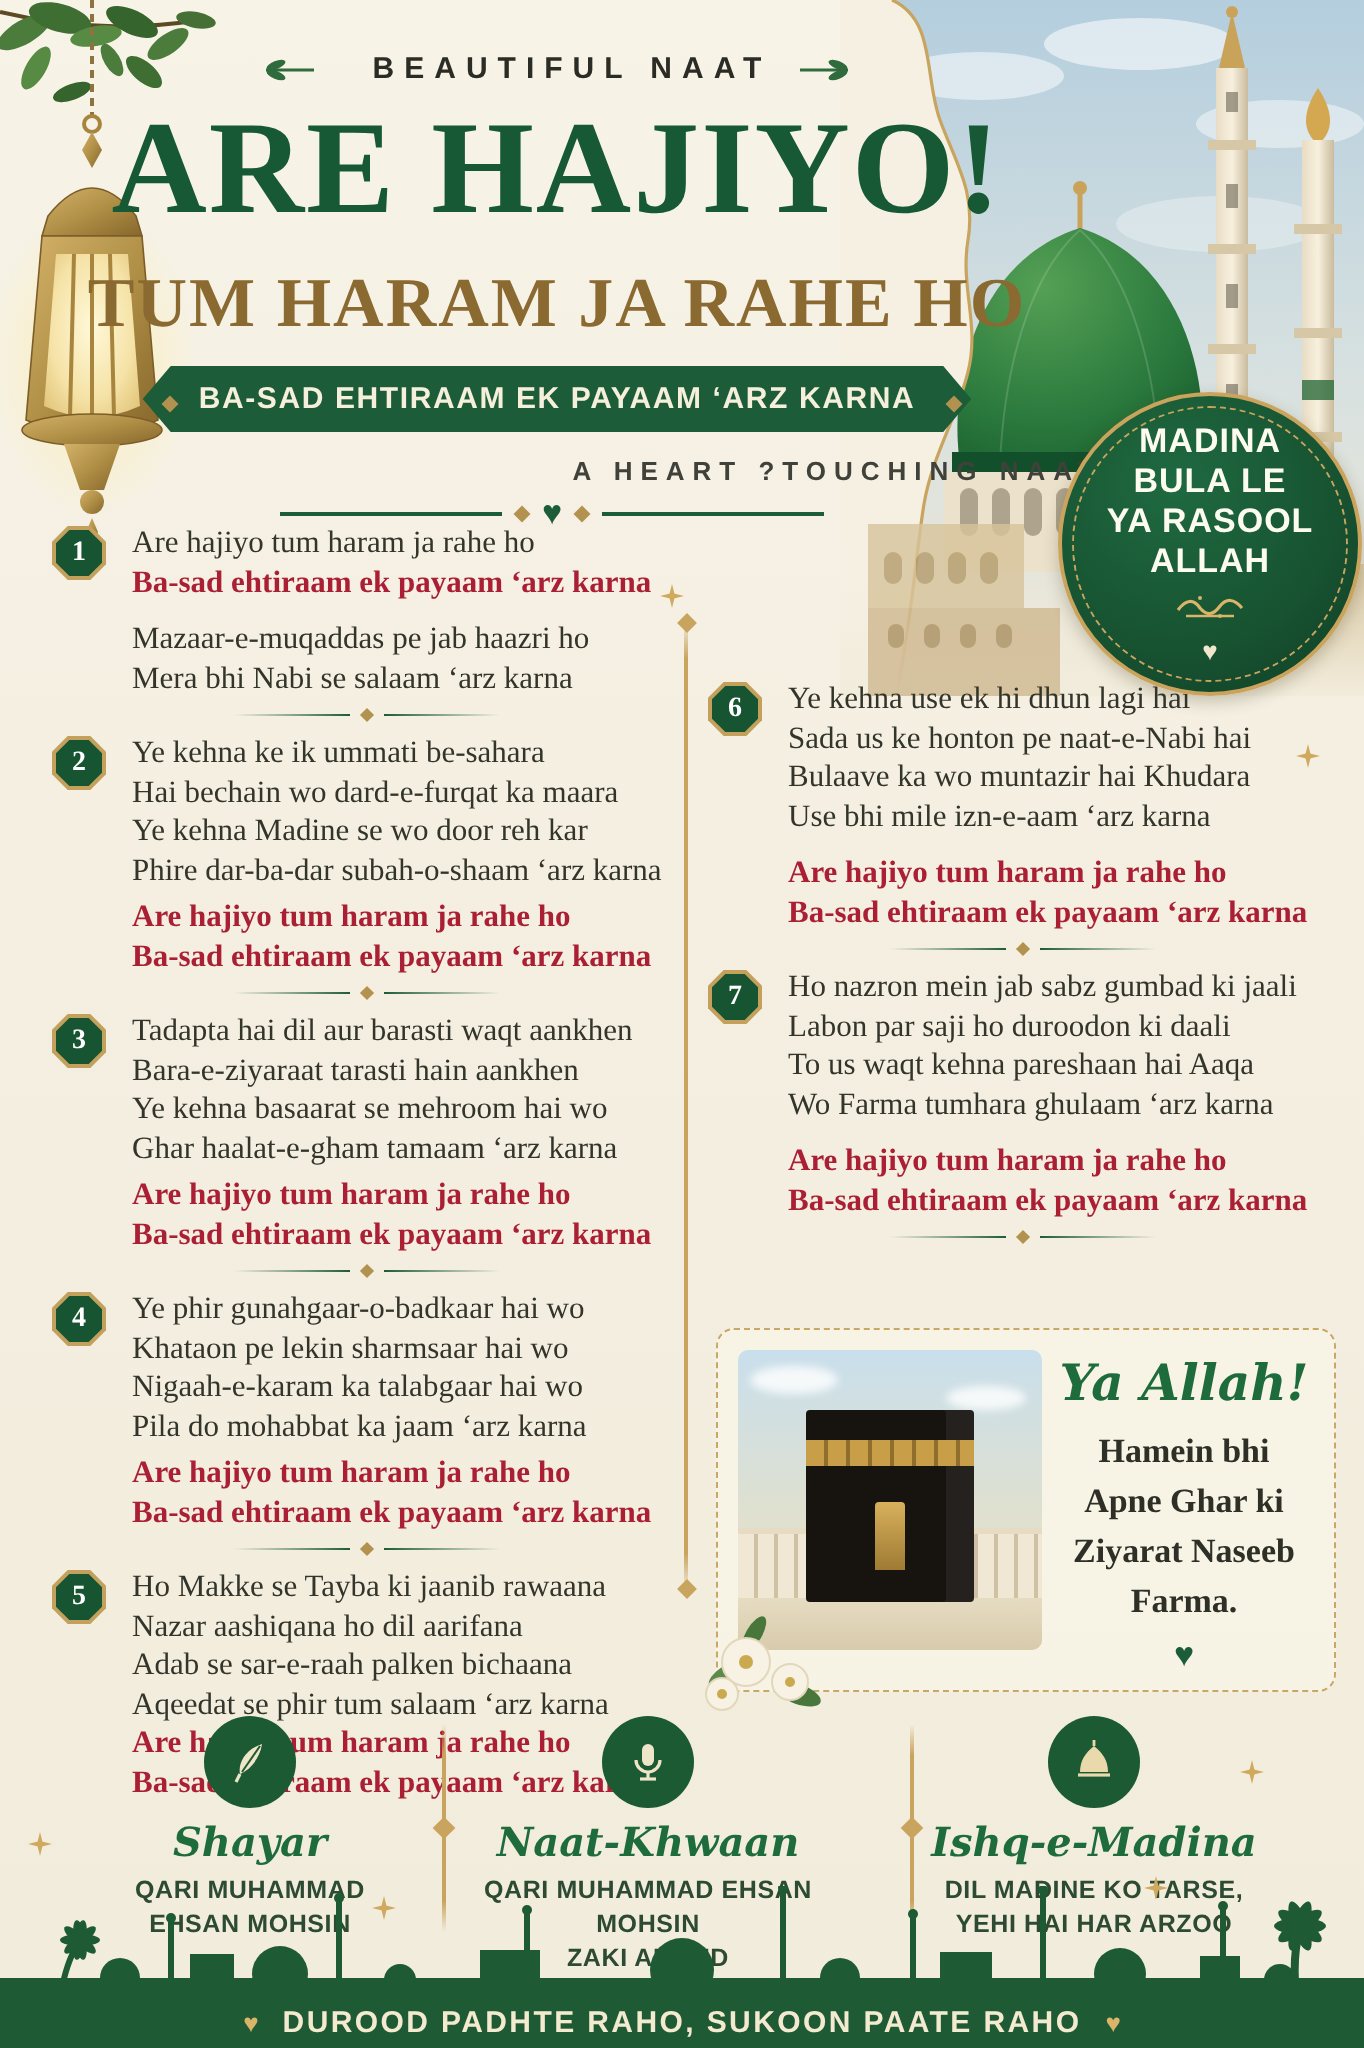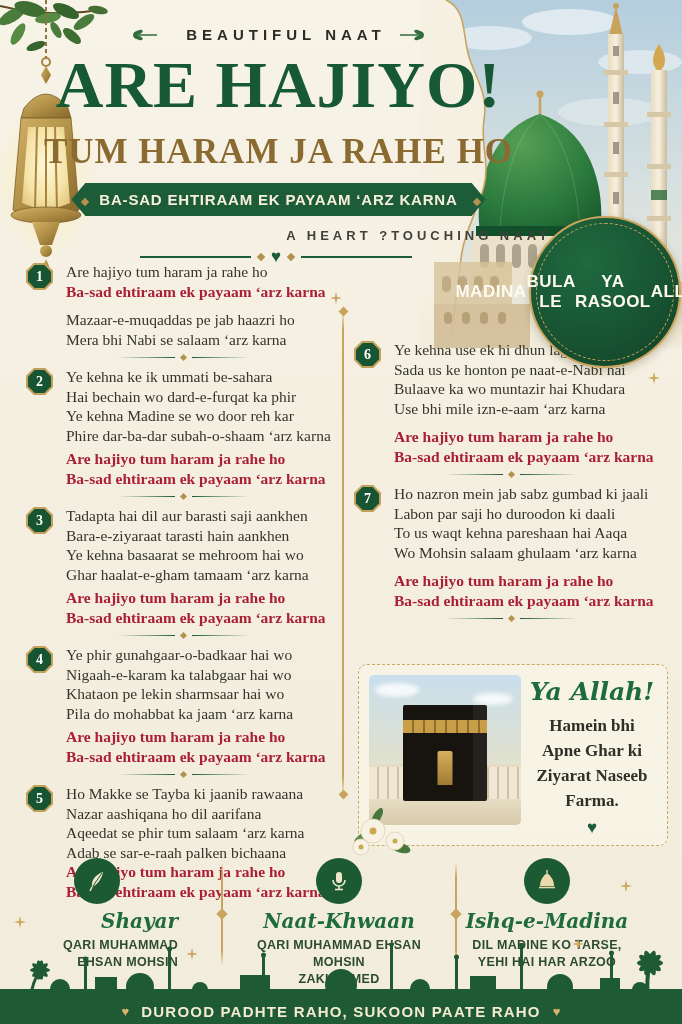--- a/index.html
+++ b/index.html
@@ -20,24 +20,24 @@
           font:700 15px/1 "Liberation Sans",sans-serif;letter-spacing:.8px;padding:9px 28px;
           clip-path:polygon(0 50%,14px 0,calc(100% - 14px) 0,100% 50%,calc(100% - 14px) 100%,14px 100%);}
   .tagline{position:absolute;top:228px;left:6px;width:545px;text-align:right;
            font:700 13px "Liberation Sans",sans-serif;letter-spacing:4px;color:#40413a;}
   .heart-divider{position:absolute;top:250px;left:140px;width:272px;display:flex;align-items:center;gap:7px;}
   .hd-ln{flex:1;height:1.5px;background:#1d5c38;}
   .hd-dm,.gdiamond{width:6px;height:6px;background:#b3924f;transform:rotate(45deg);}
   .hd-heart{color:#1d5c38;font-size:17px;line-height:14px;}
   .gdiamond{position:absolute;}
   
-  .badge{position:absolute;left:529px;top:216px;width:148px;height:148px;border-radius:50%;
+  .badge{position:absolute;left:529px;top:196px;width:148px;height:148px;border-radius:50%;
          background:radial-gradient(circle at 38% 30%,#1f6a40,#175231 60%,#113f26 100%);
          border:2.5px solid #caa45c;box-shadow:0 3px 8px rgba(60,50,20,.25);z-index:6;
-         display:flex;flex-direction:row;align-items:center;justify-content:center;text-align:center;}
+         display:flex;flex-direction:column;align-items:center;justify-content:center;text-align:center;}
   .badge::before{content:"";position:absolute;inset:5px;border:1px dashed #c7a35d;border-radius:50%;}
   .badge .bl{color:#fdfaf0;font:700 17px/20px "Liberation Sans",sans-serif;letter-spacing:.5px;}
   .badge .callig{margin-top:4px;}
   .badge .bheart{color:#f1e7cc;font-size:13px;margin-top:2px;}
   
   .col-left{position:absolute;left:26px;top:262px;width:314px;}
   .col-right{position:absolute;left:354px;top:340px;width:320px;}
   .verse{display:flex;gap:13px;}
   .vnum{width:27px;height:27px;flex:none;margin-top:1px;position:relative;
         clip-path:polygon(29% 0,71% 0,100% 29%,100% 71%,71% 100%,29% 100%,0 71%,0 29%);background:#c3a05c;}
@@ -298,83 +298,83 @@
         <span class="dm"></span>
         <span class="ln r"></span>
       </div>
 
     <div class="verse">
       <div class="vnum">
           <b>2</b>
         </div>
       <div class="vlines">
         <div class="vline">Ye kehna ke ik ummati be-sahara</div>
-        <div class="vline">Hai bechain wo dard-e-furqat ka phir</div>
+        <div class="vline">Hai bechain wo dard-e-furqat ka maara</div>
         <div class="vline">Ye kehna Madine se wo door reh kar</div>
         <div class="vline">Phire dar-ba-dar subah-o-shaam ‘arz karna</div>
         <div style="height:4px;"></div>
         <div class="vline red">Are hajiyo tum haram ja rahe ho</div>
         <div class="vline red">Ba-sad ehtiraam ek payaam ‘arz karna</div>
       </div>
     </div>
     <div class="verse-divider">
         <span class="ln l"></span>
         <span class="dm"></span>
         <span class="ln r"></span>
       </div>
 
     <div class="verse">
       <div class="vnum">
           <b>3</b>
         </div>
       <div class="vlines">
-        <div class="vline">Tadapta hai dil aur barasti saji aankhen</div>
+        <div class="vline">Tadapta hai dil aur barasti waqt aankhen</div>
         <div class="vline">Bara-e-ziyaraat tarasti hain aankhen</div>
         <div class="vline">Ye kehna basaarat se mehroom hai wo</div>
         <div class="vline">Ghar haalat-e-gham tamaam ‘arz karna</div>
         <div style="height:4px;"></div>
         <div class="vline red">Are hajiyo tum haram ja rahe ho</div>
         <div class="vline red">Ba-sad ehtiraam ek payaam ‘arz karna</div>
       </div>
     </div>
     <div class="verse-divider">
         <span class="ln l"></span>
         <span class="dm"></span>
         <span class="ln r"></span>
       </div>
 
     <div class="verse">
       <div class="vnum">
           <b>4</b>
         </div>
       <div class="vlines">
         <div class="vline">Ye phir gunahgaar-o-badkaar hai wo</div>
+        <div class="vline">Khataon pe lekin sharmsaar hai wo</div>
         <div class="vline">Nigaah-e-karam ka talabgaar hai wo</div>
-        <div class="vline">Khataon pe lekin sharmsaar hai wo</div>
         <div class="vline">Pila do mohabbat ka jaam ‘arz karna</div>
         <div style="height:4px;"></div>
         <div class="vline red">Are hajiyo tum haram ja rahe ho</div>
         <div class="vline red">Ba-sad ehtiraam ek payaam ‘arz karna</div>
       </div>
     </div>
     <div class="verse-divider">
         <span class="ln l"></span>
         <span class="dm"></span>
         <span class="ln r"></span>
       </div>
 
     <div class="verse">
       <div class="vnum">
           <b>5</b>
         </div>
       <div class="vlines">
         <div class="vline">Ho Makke se Tayba ki jaanib rawaana</div>
         <div class="vline">Nazar aashiqana ho dil aarifana</div>
+        <div class="vline">Adab se sar-e-raah palken bichaana</div>
         <div class="vline">Aqeedat se phir tum salaam ‘arz karna</div>
-        <div class="vline">Adab se sar-e-raah palken bichaana</div>
         <div class="vline red">Are hajiyo tum haram ja rahe ho</div>
         <div class="vline red">Ba-sad ehtiraam ek payaam ‘arz karna</div>
       </div>
     </div>
   </div>
 
   <div class="col-right">
     <div class="verse">
       <div class="vnum">
           <b>6</b>
@@ -396,21 +396,21 @@
       </div>
 
     <div class="verse">
       <div class="vnum">
           <b>7</b>
         </div>
       <div class="vlines">
         <div class="vline">Ho nazron mein jab sabz gumbad ki jaali</div>
         <div class="vline">Labon par saji ho duroodon ki daali</div>
         <div class="vline">To us waqt kehna pareshaan hai Aaqa</div>
-        <div class="vline">Wo Mohsin salaam ghulaam ‘arz karna</div>
+        <div class="vline">Wo Farma tumhara ghulaam ‘arz karna</div>
         <div class="vgap"></div>
         <div class="vline red">Are hajiyo tum haram ja rahe ho</div>
         <div class="vline red">Ba-sad ehtiraam ek payaam ‘arz karna</div>
       </div>
     </div>
     <div class="verse-divider">
         <span class="ln l"></span>
         <span class="dm"></span>
         <span class="ln r"></span>
       </div>
@@ -445,34 +445,34 @@
     <div class="prayer-text">
       <div class="prayer-title">Ya Allah!</div>
       <div class="prayer-line">Hamein bhi</div>
       <div class="prayer-line">Apne Ghar ki</div>
       <div class="prayer-line">Ziyarat Naseeb</div>
       <div class="prayer-line">Farma.</div>
       <div class="prayer-heart">♥</div>
     </div>
   </div>
 
-  <div class="credit" style="left:16px;width:162px;text-align:right;">
+  <div class="credit" style="left:44px;width:162px;">
     <div class="icon-circle">
       <svg width="26" height="26" viewBox="0 0 26 26">
           <path d="M19,4 C10,7 7,14 8,19 C13,17 18,11 19,4 Z" fill="#efe5c9"></path>
           <path d="M8,19 L6,23" stroke="#efe5c9" stroke-width="1.6"></path>
           <path d="M18,5 L9,18" stroke="#1b5a33" stroke-width="1"></path>
         </svg>
     </div>
     <div class="script-title">Shayar</div>
     <div class="name">QARI MUHAMMAD</div>
     <div class="name">EHSAN MOHSIN</div>
   </div>
   <div class="vdiv" style="left:221px;"></div>
-  <div class="credit" style="left:231px;width:216px;text-align:center;">
+  <div class="credit" style="left:216px;width:216px;text-align:center;">
     <div class="icon-circle">
       <svg width="26" height="26" viewBox="0 0 26 26">
           <rect x="10" y="4" width="6" height="11" rx="3" fill="#efe5c9"></rect>
           <path d="M7,12 a6,6 0 0 0 12,0" stroke="#efe5c9" stroke-width="1.6" fill="none"></path>
           <line x1="13" y1="18" x2="13" y2="21" stroke="#efe5c9" stroke-width="1.6"></line>
           <line x1="9" y1="21.5" x2="17" y2="21.5" stroke="#efe5c9" stroke-width="1.6"></line>
         </svg>
     </div>
     <div class="script-title">Naat-Khwaan</div>
     <div class="name">QARI MUHAMMAD EHSAN MOHSIN</div>

